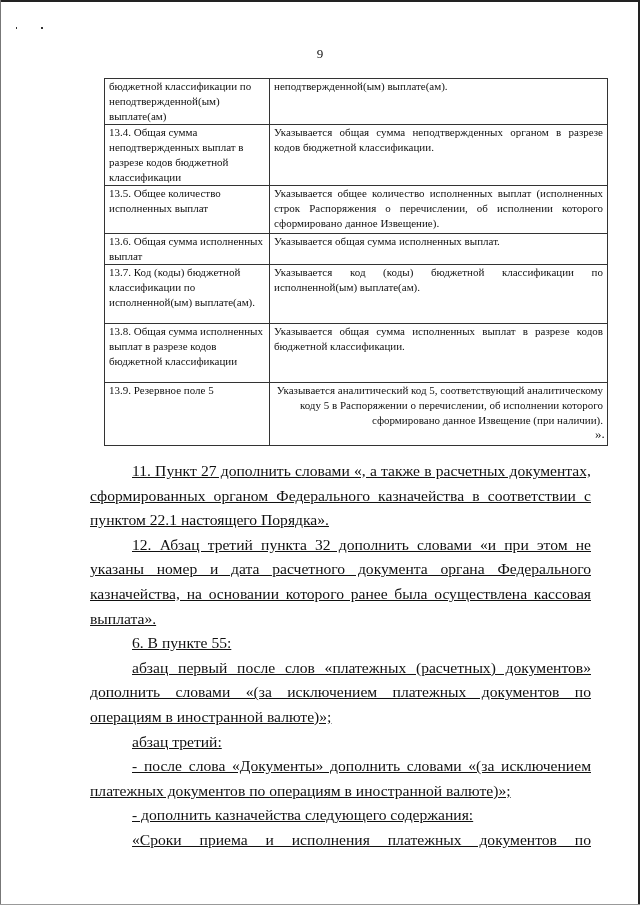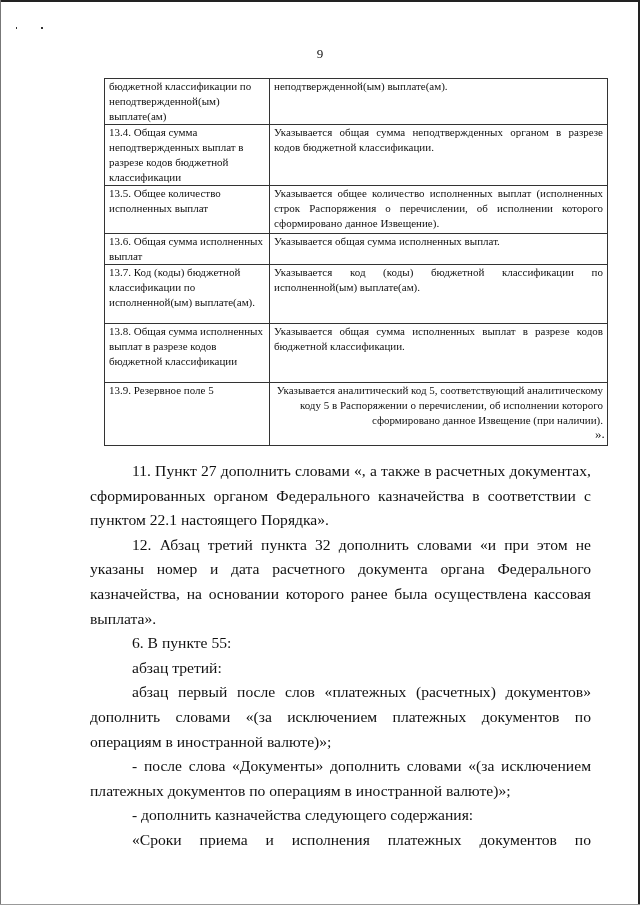--- a/index.html
+++ b/index.html
@@ -20,21 +20,21 @@
     border-collapse: collapse; font-size: 11px; line-height: 15px;
   }
   table.spec td { border: 1px solid #333; vertical-align: top; padding: 0 4px 0 4px; }
   table.spec td.c1 { width: 156px; }
   table.spec td.c2 { text-align: justify; }
   table.spec td.c2.left { text-align: right; }
   .closing-quote { position: absolute; left: 595px; top: 426px; font-size: 13px; }
 
   .body-text {
     position: absolute; left: 90px; top: 459px; width: 501px;
-    font-size: 15.6px; line-height: 24.6px; text-align: justify;
+    font-size: 15.6px; line-height: 24.6px; text-align: justify; text-decoration: underline;
   }
   .body-text p { margin: 0; text-indent: 42px; }
   .body-text p.last-line-justify { text-align-last: justify; }
 </style>
 </head>
 <body>
 
 <div class="frame-top"></div>
 <div class="frame-right"></div>
 <div class="frame-left"></div>
@@ -75,18 +75,18 @@
       <td class="c2 left">Указывается аналитический код 5, соответствующий аналитическому коду 5 в Распоряжении о перечислении, об исполнении которого сформировано данное Извещение (при наличии).</td>
     </tr>
   </tbody>
 </table>
 <div class="closing-quote">».</div>
 
 <div class="body-text">
   <p>11. Пункт 27 дополнить словами «, а также в расчетных документах, сформированных органом Федерального казначейства в соответствии с пунктом 22.1 настоящего Порядка».</p>
   <p>12. Абзац третий пункта 32 дополнить словами «и при этом не указаны номер и дата расчетного документа органа Федерального казначейства, на основании которого ранее была осуществлена кассовая выплата».</p>
   <p>6. В пункте 55:</p>
+  <p>абзац первый после слов «платежных (расчетных) документов» дополнить словами «(за исключением платежных документов по операциям в иностранной валюте)»;</p>
   <p>абзац третий:</p>
-  <p>абзац первый после слов «платежных (расчетных) документов» дополнить словами «(за исключением платежных документов по операциям в иностранной валюте)»;</p>
   <p>- после слова «Документы» дополнить словами «(за исключением платежных документов по операциям в иностранной валюте)»;</p>
   <p>- дополнить казначейства следующего содержания:</p>
   <p class="last-line-justify">«Сроки приема и исполнения платежных документов по</p>
 </div>
 
 </body></html>

